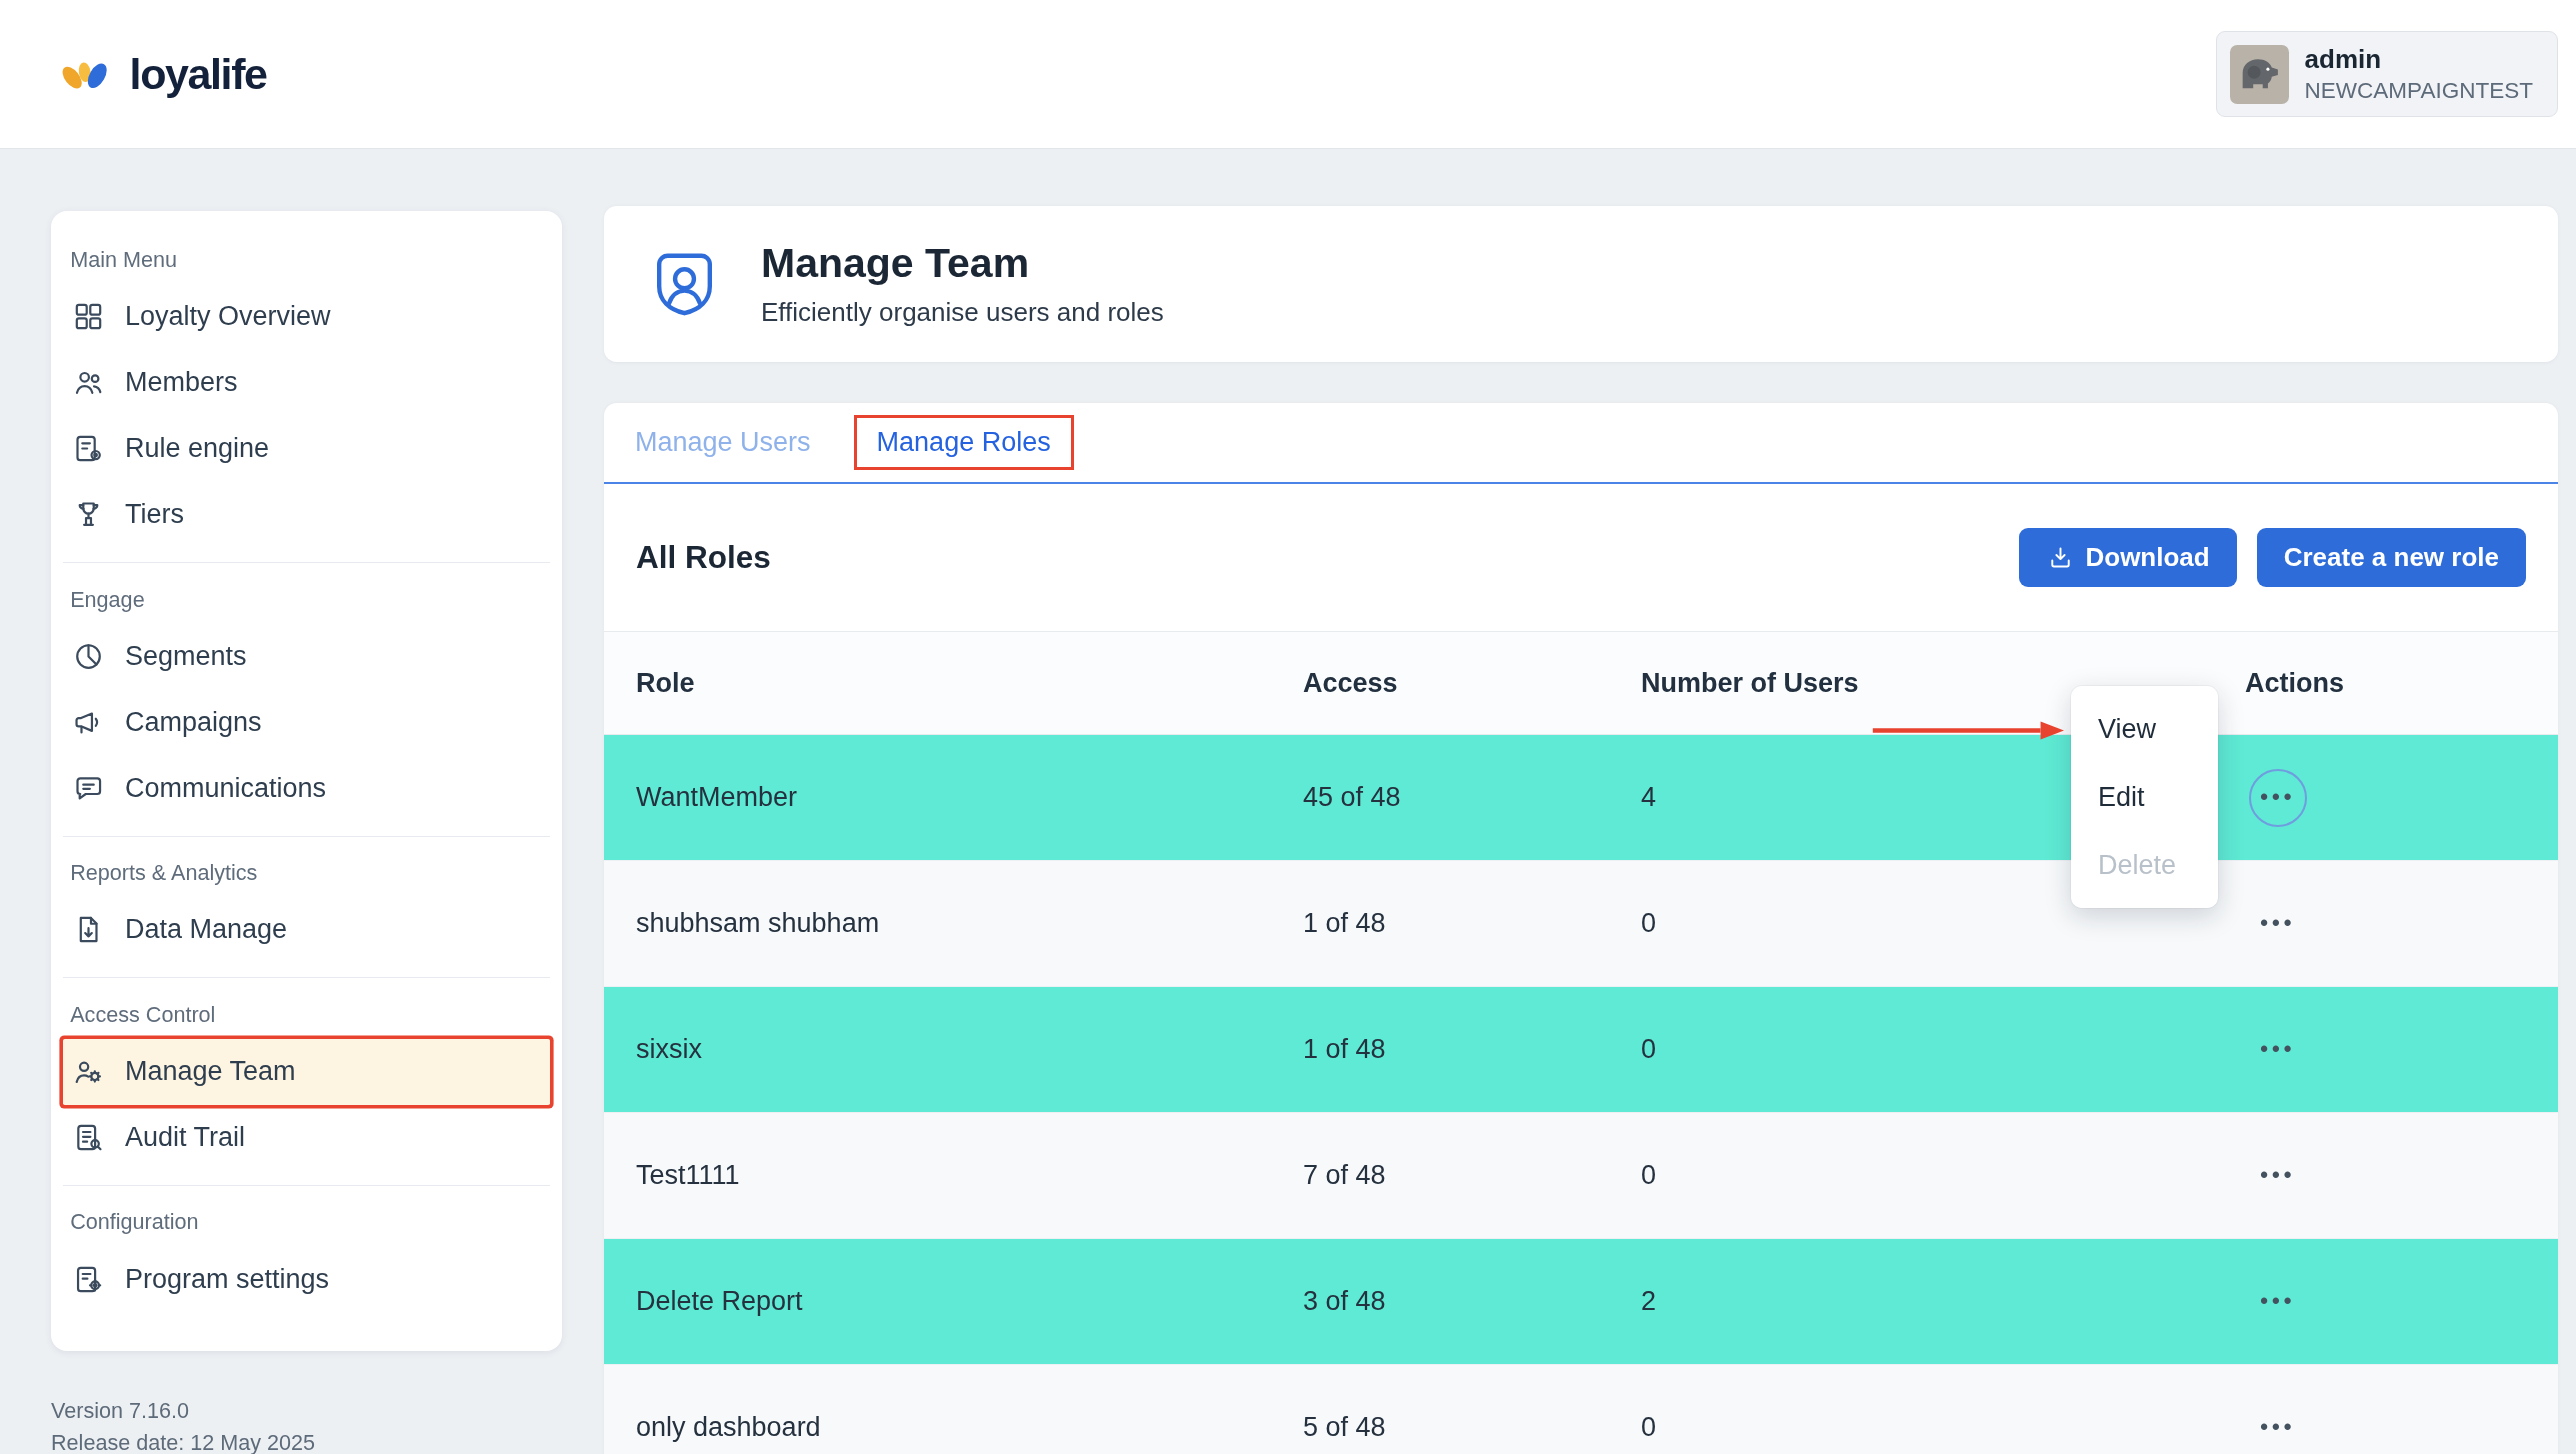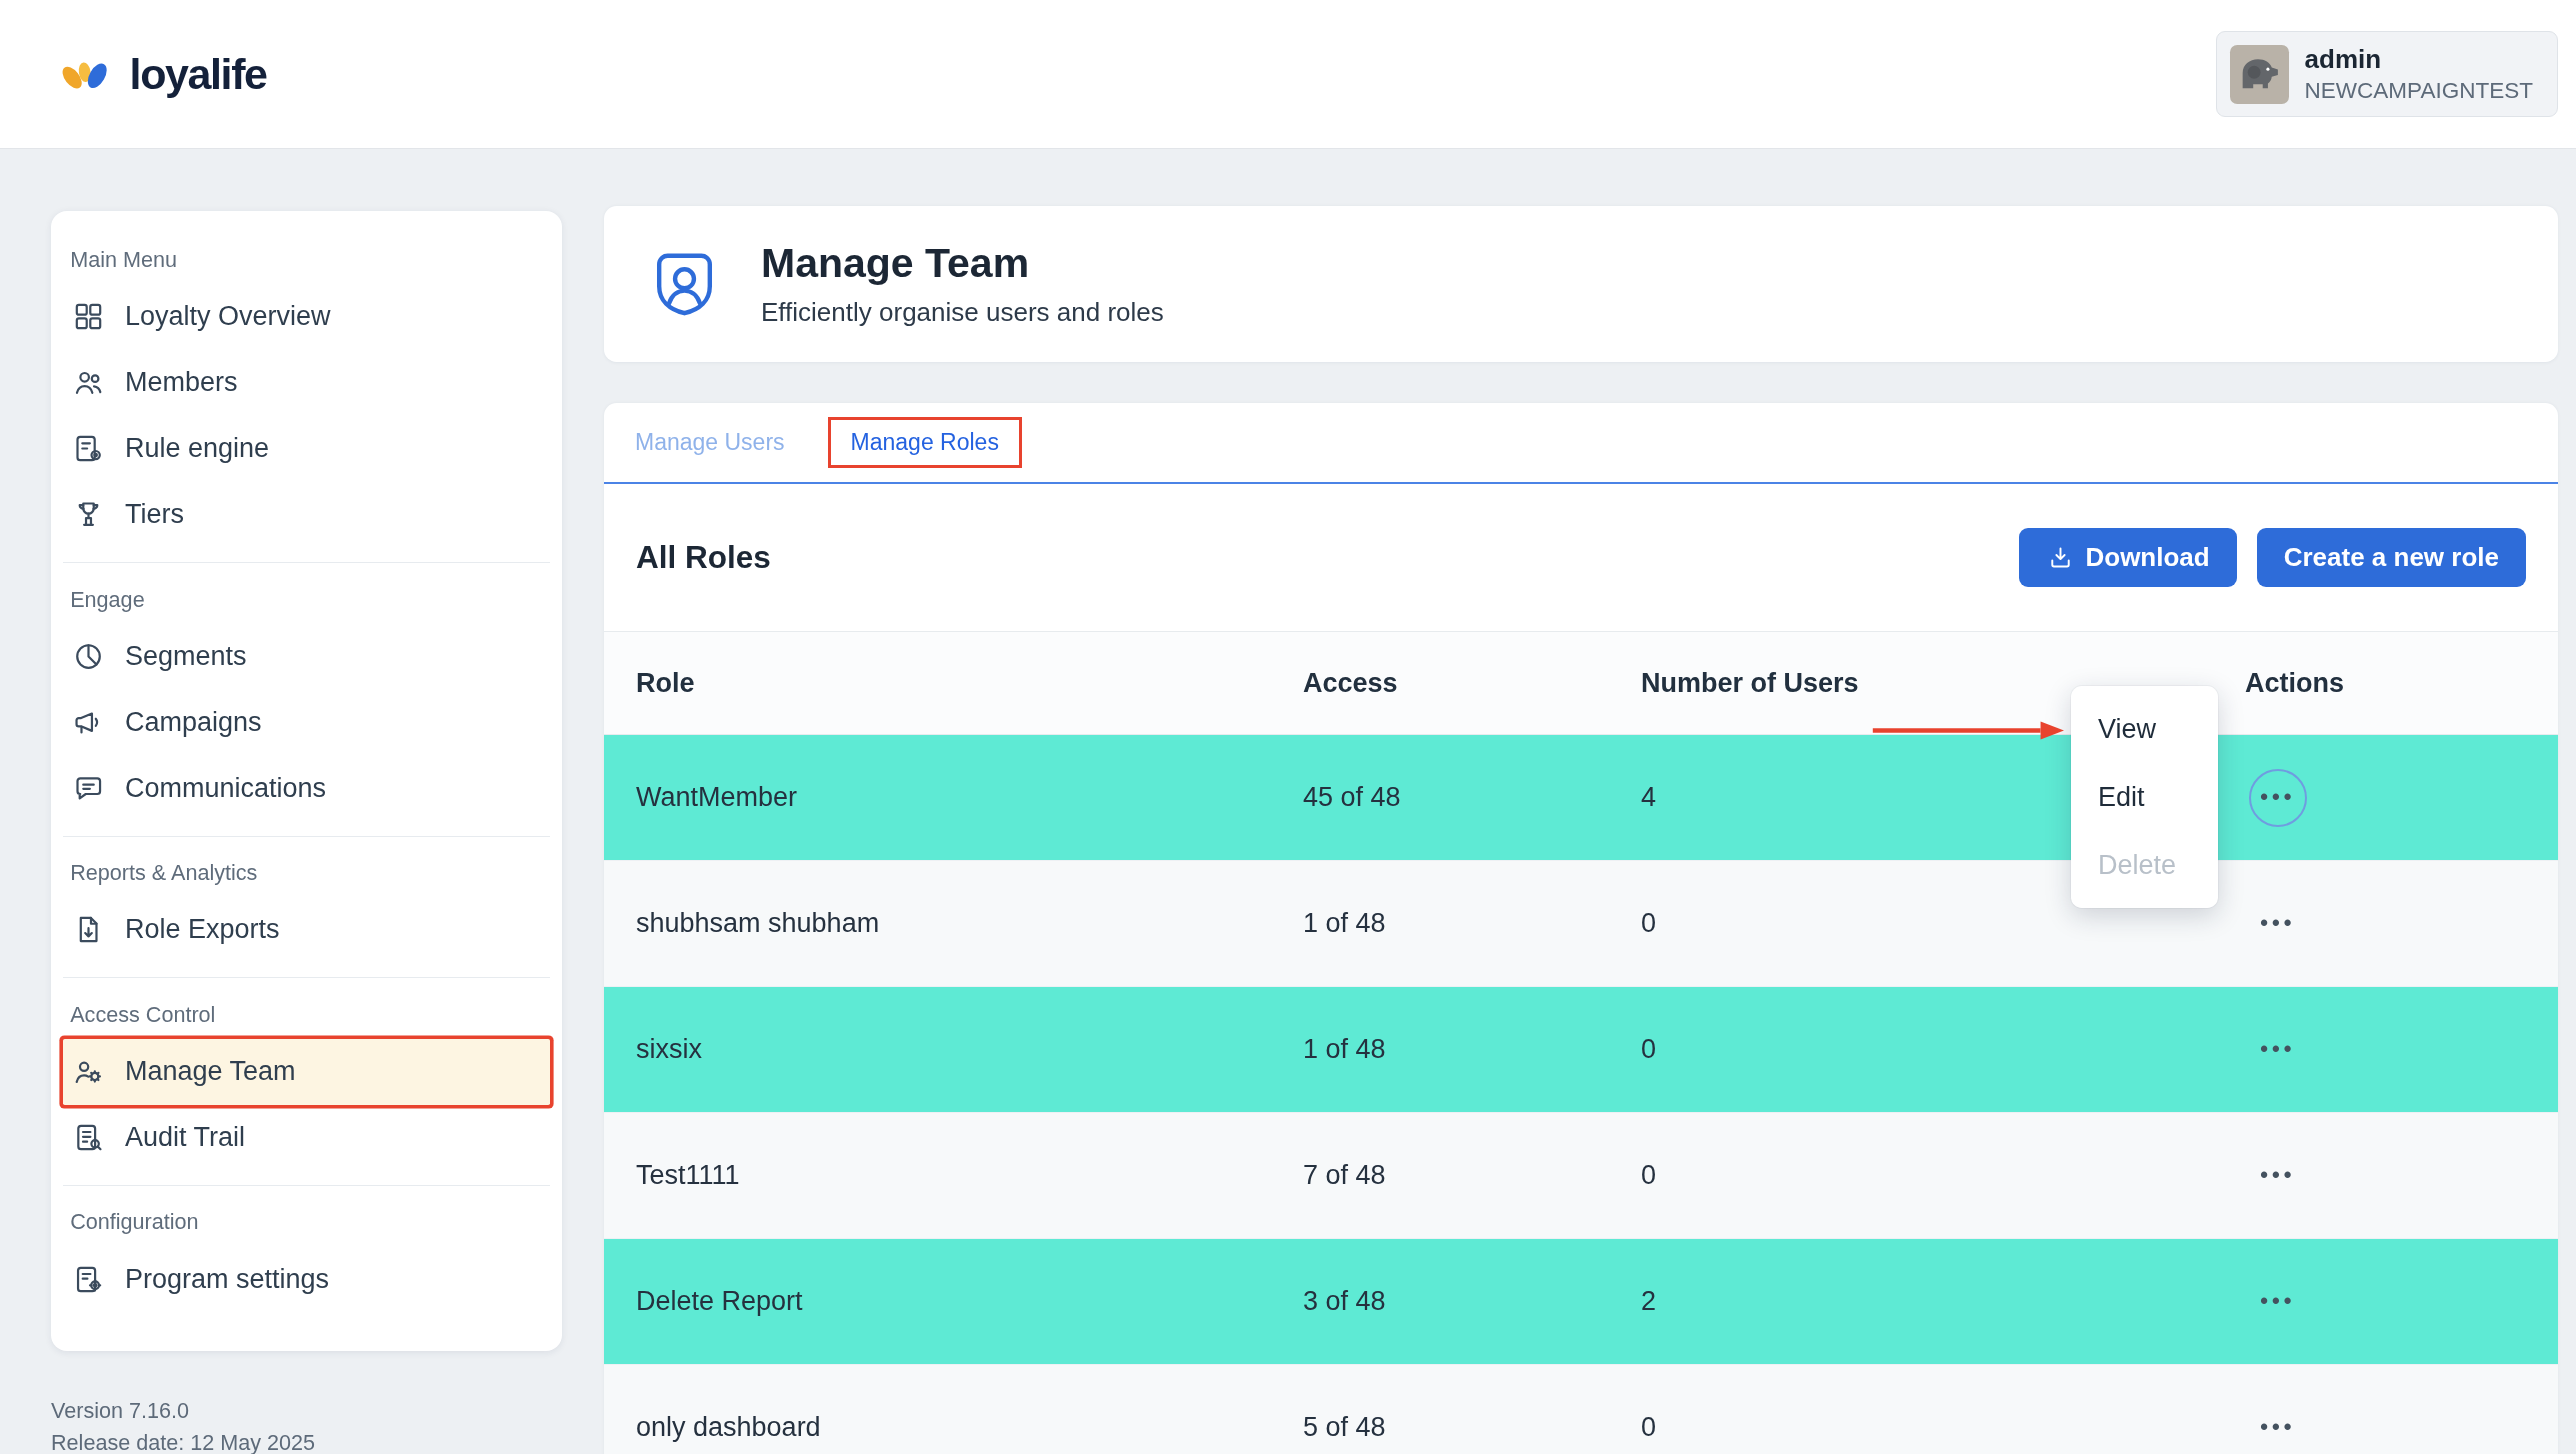--- a/index.html
+++ b/index.html
@@ -69,21 +69,21 @@
   .content-card {
     position:relative; background:#fff; border-radius:12.6px;
     margin-top:41px; height:1260px; box-shadow:0 0.9px 3.6px rgba(23,43,77,.06);
     overflow:visible;
   }
 
   .tabs {
     display:flex; align-items:center; gap:43px; height:81px; padding:0 31px;
     border-bottom:2.7px solid #4b83e6;
   }
-  .tab { font-size:23px; font-weight:500; color:#8fb2ea; cursor:pointer; }
+  .tab { font-size:27px; font-weight:500; color:#8fb2ea; cursor:pointer; }
   .tab.active { color:#2462e0; }
   .tab.annotated { border:3.6px solid #e8432e; padding:9px 20px; }
 
   .roles-bar {
     display:flex; align-items:center; justify-content:space-between;
     height:147px; padding:0 32px;
   }
   .roles-heading { font-size:31.5px; font-weight:600; color:#1c2735; }
   .roles-actions { display:flex; gap:20px; }
   .btn {
@@ -234,21 +234,21 @@
       <div class="sb-section">
         <div class="sb-section-label">Reports &amp; Analytics</div>
         <div class="sb-item">
           <span class="sb-icon">
             <svg class="stroke-icon" viewBox="0 0 24 24">
               <path d="M6.4 3.6h7.4l4 4v12.8H6.4z"></path>
               <path d="M13.8 3.6v4.2h4"></path>
               <path d="M12 11v6M9.6 14.6 12 17l2.4-2.4"></path>
             </svg>
           </span>
-          <span class="sb-label">Role Exports</span>
+          <span class="sb-label">Data Manage</span>
         </div>
       </div>
       <div class="sb-section">
         <div class="sb-section-label">Access Control</div>
         <div class="sb-item active annotated">
           <span class="sb-icon">
             <svg class="stroke-icon" viewBox="0 0 24 24">
               <circle cx="8.8" cy="8.6" r="3"></circle>
               <path d="M3.4 19.6c.7-3.1 2.9-4.8 5.4-4.8 1.1 0 2.1.3 3 .9"></path>
               <circle cx="16.6" cy="15.6" r="2.6"></circle>

